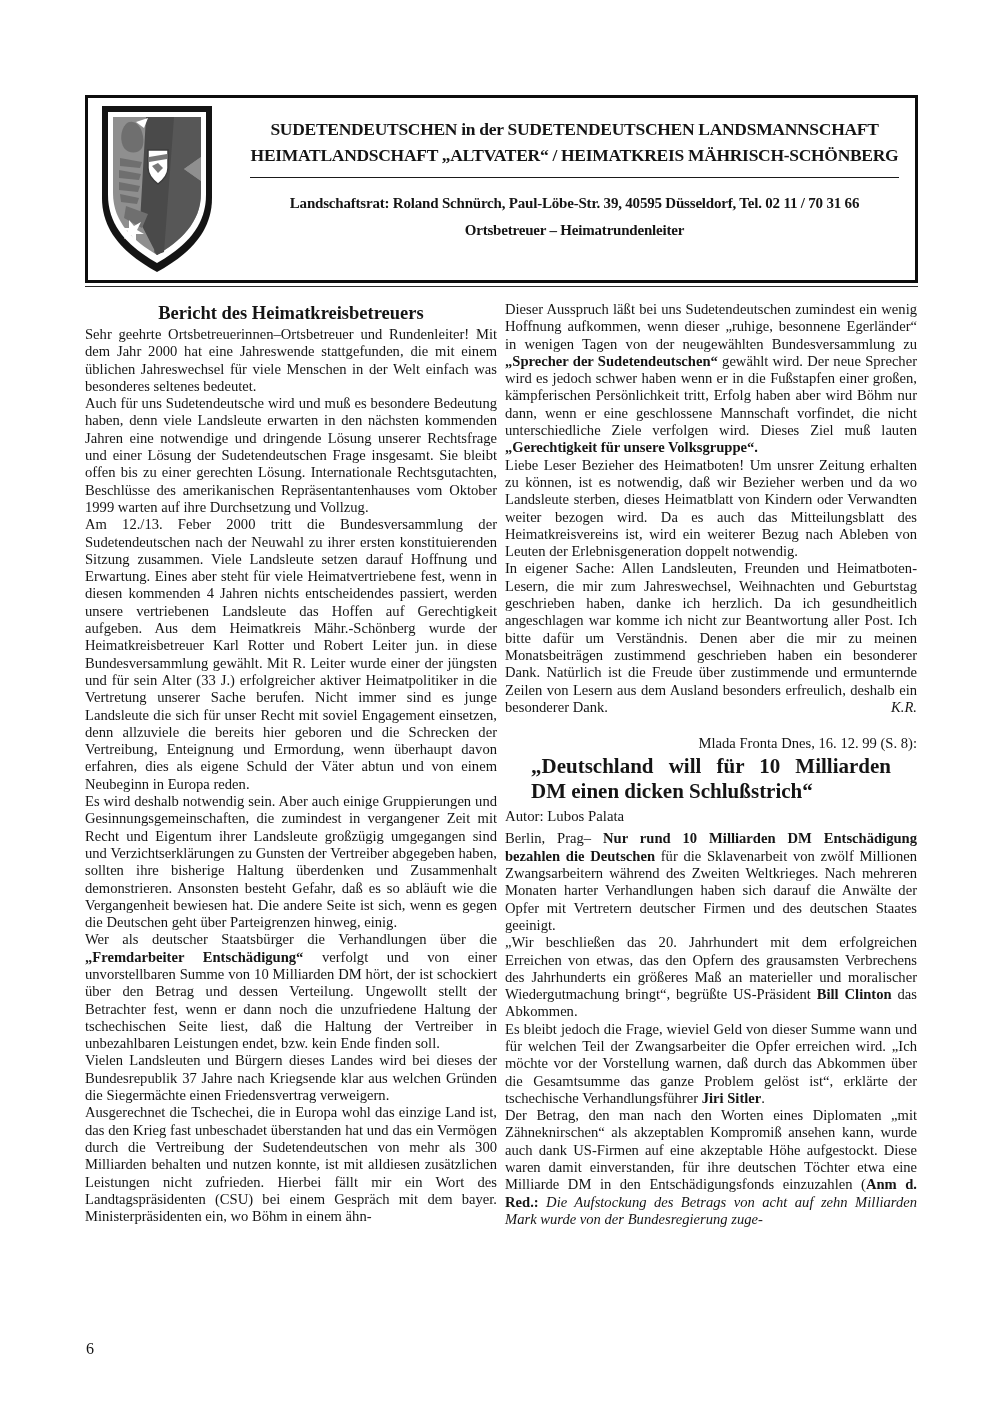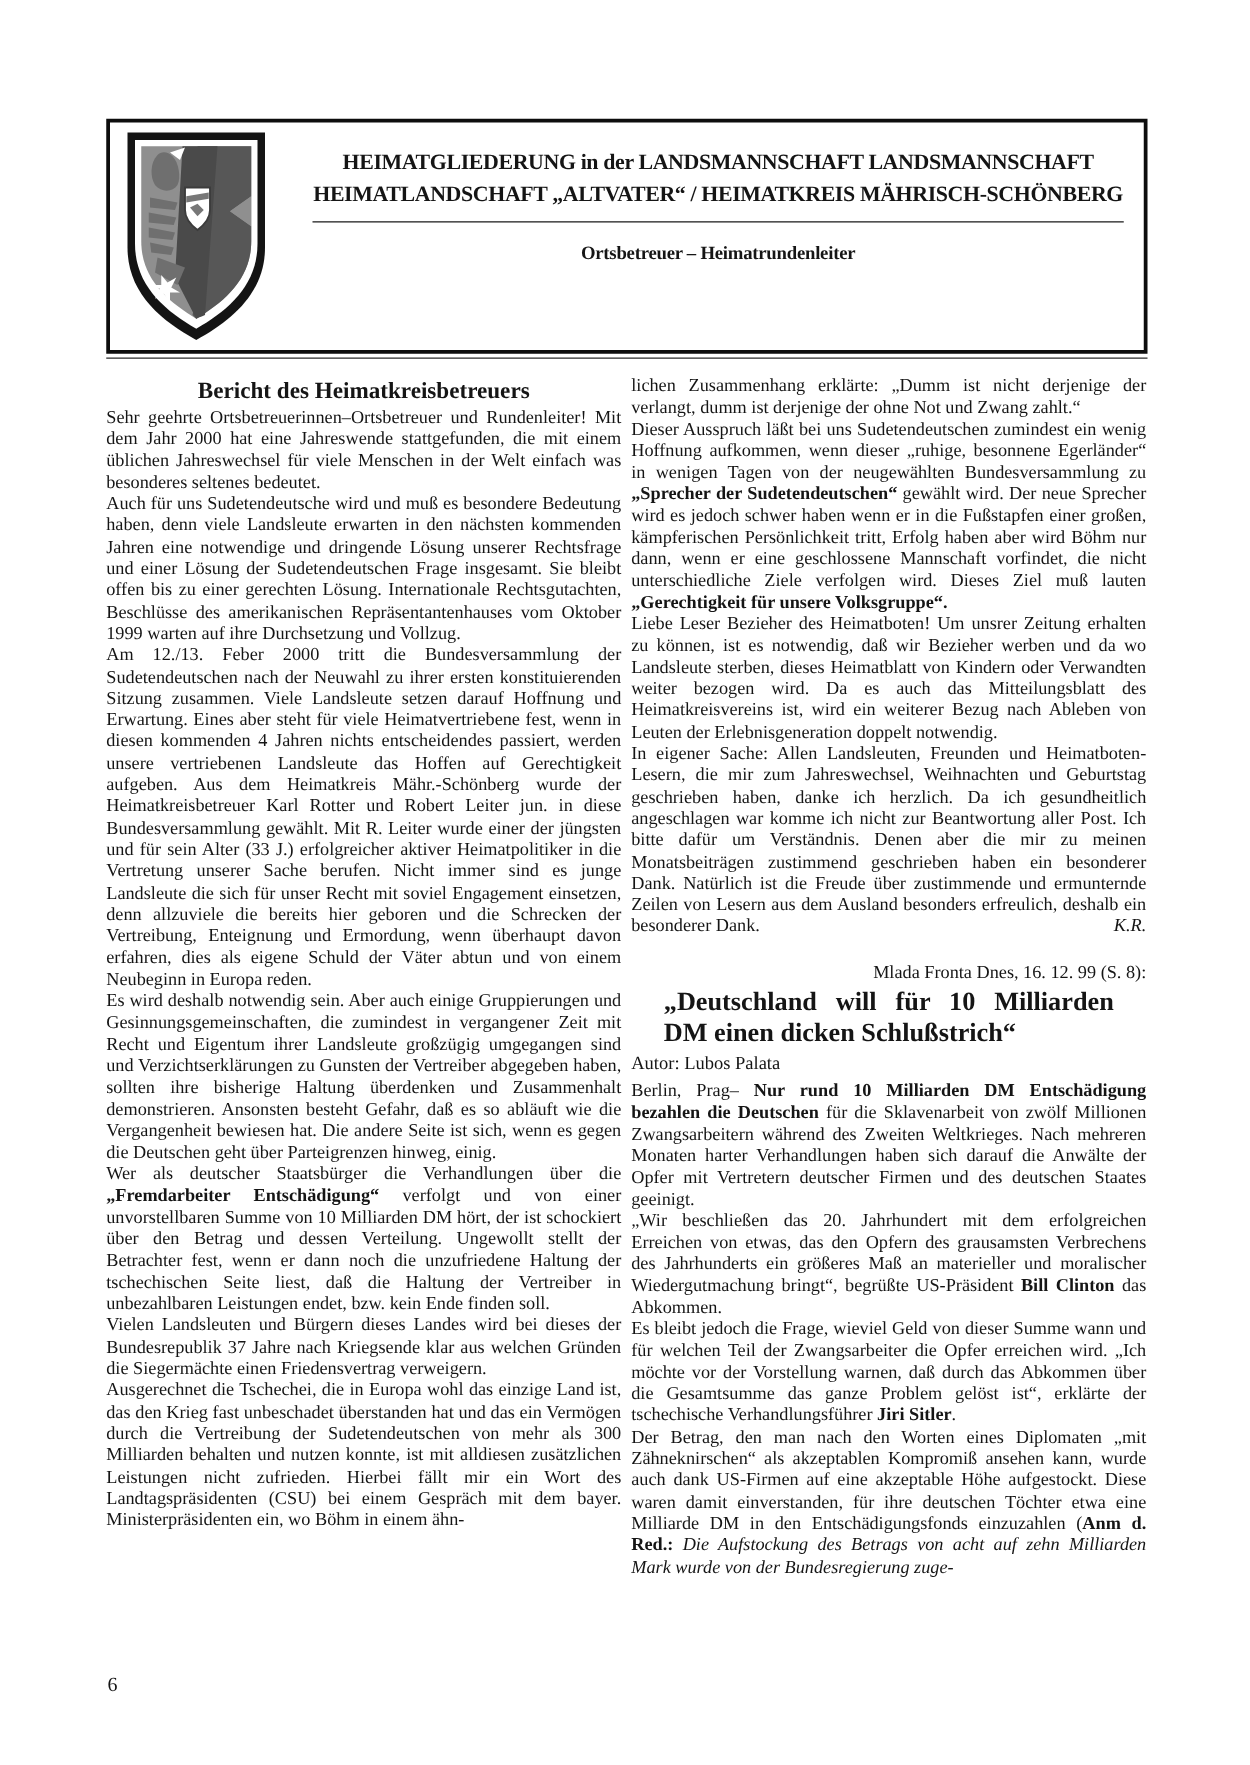--- a/index.html
+++ b/index.html
@@ -143,43 +143,43 @@
 
     <path d="M52,48 H72 V66 C72,74 66,79 62,82 C58,79 52,74 52,66 Z" fill="#ffffff" stroke="#3c3c3c" stroke-width="1.5"></path>
     <path d="M53,55 L71,52 L71,57 L53,60 Z" fill="#777777"></path>
     <path d="M56,64 L62,61 L67,66 L62,71 Z" fill="#777777"></path>
 
     <path d="M33,118 L38,124 L45,120 L41,128 L48,132 L40,132 L40,140 L35,133 L28,137 L32,129 L25,126 L33,126 Z" fill="#ffffff"></path>
 
     <path d="M105,55 L88,67 L105,79 Z" fill="#8f8f8f"></path>
   </svg>
   <div class="header-text">
-    <div class="header-title">HEIMATGLIEDERUNG in der LANDSMANNSCHAFT LANDSMANNSCHAFT</div>
+    <div class="header-title">SUDETENDEUTSCHEN in der SUDETENDEUTSCHEN LANDSMANNSCHAFT</div>
     <div class="header-title">HEIMATLANDSCHAFT „ALTVATER“ / HEIMATKREIS MÄHRISCH-SCHÖNBERG</div>
     <div class="header-rule"></div>
+    <div class="header-contact">Landschaftsrat: Roland Schnürch, Paul-Löbe-Str. 39, 40595 Düsseldorf, Tel. 02 11 / 70 31 66</div>
     <div class="header-contact">Ortsbetreuer – Heimatrundenleiter</div>
   </div>
 </div>
 
 <div class="columns">
   <div class="col">
     <h2 class="col-heading">Bericht des Heimatkreisbetreuers</h2>
     <div id="left-paras">
         <p class="para"><span class="seg-normal">Sehr geehrte Ortsbetreuerinnen–Ortsbetreuer und Rundenleiter! Mit dem Jahr 2000 hat eine Jahreswende stattgefunden, die mit einem üblichen Jahreswechsel für viele Menschen in der Welt einfach was besonderes seltenes bedeutet.</span></p>
         <p class="para"><span class="seg-normal">Auch für uns Sudetendeutsche wird und muß es besondere Bedeutung haben, denn viele Landsleute erwarten in den nächsten kommenden Jahren eine notwendige und dringende Lösung unserer Rechtsfrage und einer Lösung der Sudetendeutschen Frage insgesamt. Sie bleibt offen bis zu einer gerechten Lösung. Internationale Rechtsgutachten, Beschlüsse des amerikanischen Repräsentantenhauses vom Oktober 1999 warten auf ihre Durchsetzung und Vollzug.</span></p>
         <p class="para"><span class="seg-normal">Am 12./13. Feber 2000 tritt die Bundesversammlung der Sudetendeutschen nach der Neuwahl zu ihrer ersten konstituierenden Sitzung zusammen. Viele Landsleute setzen darauf Hoffnung und Erwartung. Eines aber steht für viele Heimatvertriebene fest, wenn in diesen kommenden 4 Jahren nichts entscheidendes passiert, werden unsere vertriebenen Landsleute das Hoffen auf Gerechtigkeit aufgeben. Aus dem Heimatkreis Mähr.-Schönberg wurde der Heimatkreisbetreuer Karl Rotter und Robert Leiter jun. in diese Bundesversammlung gewählt. Mit R. Leiter wurde einer der jüngsten und für sein Alter (33 J.) erfolgreicher aktiver Heimatpolitiker in die Vertretung unserer Sache berufen. Nicht immer sind es junge Landsleute die sich für unser Recht mit soviel Engagement einsetzen, denn allzuviele die bereits hier geboren und die Schrecken der Vertreibung, Enteignung und Ermordung, wenn überhaupt davon erfahren, dies als eigene Schuld der Väter abtun und von einem Neubeginn in Europa reden.</span></p>
         <p class="para"><span class="seg-normal">Es wird deshalb notwendig sein. Aber auch einige Gruppierungen und Gesinnungsgemeinschaften, die zumindest in vergangener Zeit mit Recht und Eigentum ihrer Landsleute großzügig umgegangen sind und Verzichtserklärungen zu Gunsten der Vertreiber abgegeben haben, sollten ihre bisherige Haltung überdenken und Zusammenhalt demonstrieren. Ansonsten besteht Gefahr, daß es so abläuft wie die Vergangenheit bewiesen hat. Die andere Seite ist sich, wenn es gegen die Deutschen geht über Parteigrenzen hinweg, einig.</span></p>
         <p class="para"><span class="seg-normal">Wer als deutscher Staatsbürger die Verhandlungen über die </span><span class="seg-bold">„Fremdarbeiter Entschädigung“</span><span class="seg-normal"> verfolgt und von einer unvorstellbaren Summe von 10 Milliarden DM hört, der ist schockiert über den Betrag und dessen Verteilung. Ungewollt stellt der Betrachter fest, wenn er dann noch die unzufriedene Haltung der tschechischen Seite liest, daß die Haltung der Vertreiber in unbezahlbaren Leistungen endet, bzw. kein Ende finden soll.</span></p>
         <p class="para"><span class="seg-normal">Vielen Landsleuten und Bürgern dieses Landes wird bei dieses der Bundesrepublik 37 Jahre nach Kriegsende klar aus welchen Gründen die Siegermächte einen Friedensvertrag verweigern.</span></p>
         <p class="para"><span class="seg-normal">Ausgerechnet die Tschechei, die in Europa wohl das einzige Land ist, das den Krieg fast unbeschadet überstanden hat und das ein Vermögen durch die Vertreibung der Sudetendeutschen von mehr als 300 Milliarden behalten und nutzen konnte, ist mit alldiesen zusätzlichen Leistungen nicht zufrieden. Hierbei fällt mir ein Wort des Landtagspräsidenten (CSU) bei einem Gespräch mit dem bayer. Ministerpräsidenten ein, wo Böhm in einem ähn-</span></p>
       </div>
   </div>
   <div class="col">
     <div id="right-paras-top">
-        <p class="para"><span class="seg-normal">lichen Zusammenhang erklärte: „Dumm ist nicht derjenige der verlangt, dumm ist derjenige der ohne Not und Zwang zahlt.“</span></p>
         <p class="para"><span class="seg-normal">Dieser Ausspruch läßt bei uns Sudetendeutschen zumindest ein wenig Hoffnung aufkommen, wenn dieser „ruhige, besonnene Egerländer“ in wenigen Tagen von der neugewählten Bundesversammlung zu </span><span class="seg-bold">„Sprecher der Sudetendeutschen“</span><span class="seg-normal"> gewählt wird. Der neue Sprecher wird es jedoch schwer haben wenn er in die Fußstapfen einer großen, kämpferischen Persönlichkeit tritt, Erfolg haben aber wird Böhm nur dann, wenn er eine geschlossene Mannschaft vorfindet, die nicht unterschiedliche Ziele verfolgen wird. Dieses Ziel muß lauten </span><span class="seg-bold">„Gerechtigkeit für unsere Volksgruppe“.</span></p>
         <p class="para"><span class="seg-normal">Liebe Leser Bezieher des Heimatboten! Um unsrer Zeitung erhalten zu können, ist es notwendig, daß wir Bezieher werben und da wo Landsleute sterben, dieses Heimatblatt von Kindern oder Verwandten weiter bezogen wird. Da es auch das Mitteilungsblatt des Heimatkreisvereins ist, wird ein weiterer Bezug nach Ableben von Leuten der Erlebnisgeneration doppelt notwendig.</span></p>
         <p class="para"><span class="seg-normal">In eigener Sache: Allen Landsleuten, Freunden und Heimatboten-Lesern, die mir zum Jahreswechsel, Weihnachten und Geburtstag geschrieben haben, danke ich herzlich. Da ich gesundheitlich angeschlagen war komme ich nicht zur Beantwortung aller Post. Ich bitte dafür um Verständnis. Denen aber die mir zu meinen Monatsbeiträgen zustimmend geschrieben haben ein besonderer Dank. Natürlich ist die Freude über zustimmende und ermunternde Zeilen von Lesern aus dem Ausland besonders erfreulich, deshalb ein besonderer Dank.</span><span class="seg-kr">K.R.</span></p>
       </div>
     <p class="para source-line">Mlada Fronta Dnes, 16. 12. 99 (S. 8):</p>
     <h2 class="article-headline">„Deutschland will für 10 Milliarden DM einen dicken Schlußstrich“</h2>
     <div class="article-byline">Autor: Lubos Palata</div>
     <div id="article-paras">
         <p class="para"><span class="seg-normal">Berlin, Prag– </span><span class="seg-bold">Nur rund 10 Milliarden DM Entschädigung bezahlen die Deutschen</span><span class="seg-normal"> für die Sklavenarbeit von zwölf Millionen Zwangsarbeitern während des Zweiten Weltkrieges. Nach mehreren Monaten harter Verhandlungen haben sich darauf die Anwälte der Opfer mit Vertretern deutscher Firmen und des deutschen Staates geeinigt.</span></p>
         <p class="para"><span class="seg-normal">„Wir beschließen das 20. Jahrhundert mit dem erfolgreichen Erreichen von etwas, das den Opfern des grausamsten Verbrechens des Jahrhunderts ein größeres Maß an materieller und moralischer Wiedergutmachung bringt“, begrüßte US-Präsident </span><span class="seg-bold">Bill Clinton</span><span class="seg-normal"> das Abkommen.</span></p>

